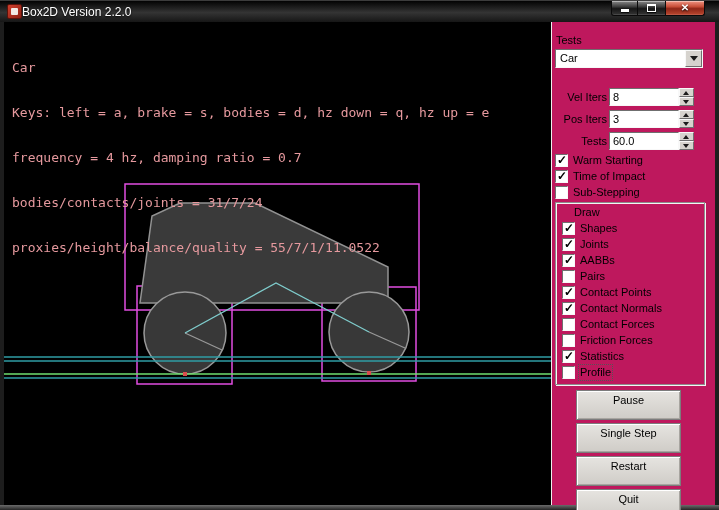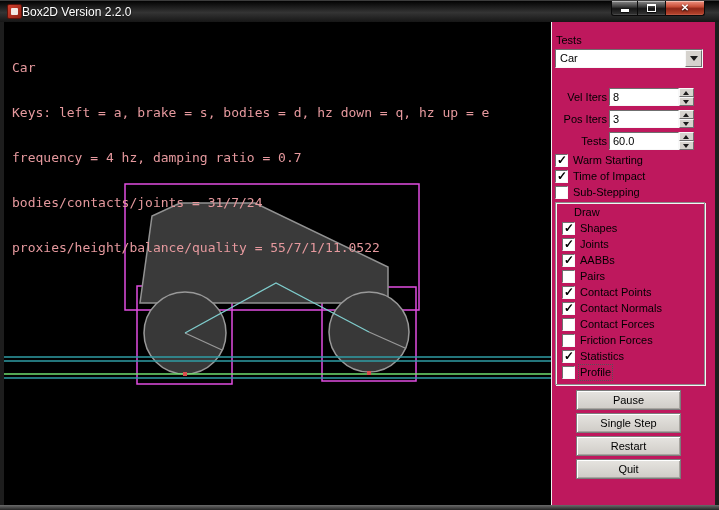--- a/index.html
+++ b/index.html
@@ -89,21 +89,21 @@
   .cb.checked::after { content:"✓"; position:absolute; left:1px; top:-2px;
     font-size:12px; font-weight:bold; color:#000; }
   .cb-label { margin-left:5px; line-height:13px; white-space:nowrap; }
   .cb-label.focused { outline:1px dotted #555; outline-offset:1px; }
 
   .groupbox { width:150px; margin-top:2px; border:1px solid #8d8d8d;
     box-shadow:inset 1px 1px 0 #f5f5f5, 1px 1px 0 #f5f5f5; padding:2px 2px 2px 6px; }
   .group-label { height:13px; line-height:13px; margin:1px 0 3px 12px; }
 
   .button-stack { margin-top:5px; margin-left:21px; }
-  .glui-button { width:105px; height:20px; margin-bottom:3px;
+  .glui-button { width:105px; height:30px; margin-bottom:3px;
     background:linear-gradient(#e6e4e0, #cfccc7);
     border:1px solid #7c7c7c;
     box-shadow:inset 1px 1px 0 #ffffff, inset -1px -1px 0 #a8a5a0;
     text-align:center; line-height:18px; font-size:11px; }
 
   .bottomframe { height:5px; background:linear-gradient(#6b6b6b, #262626); }
 </style>
 </head>
 <body>
 

